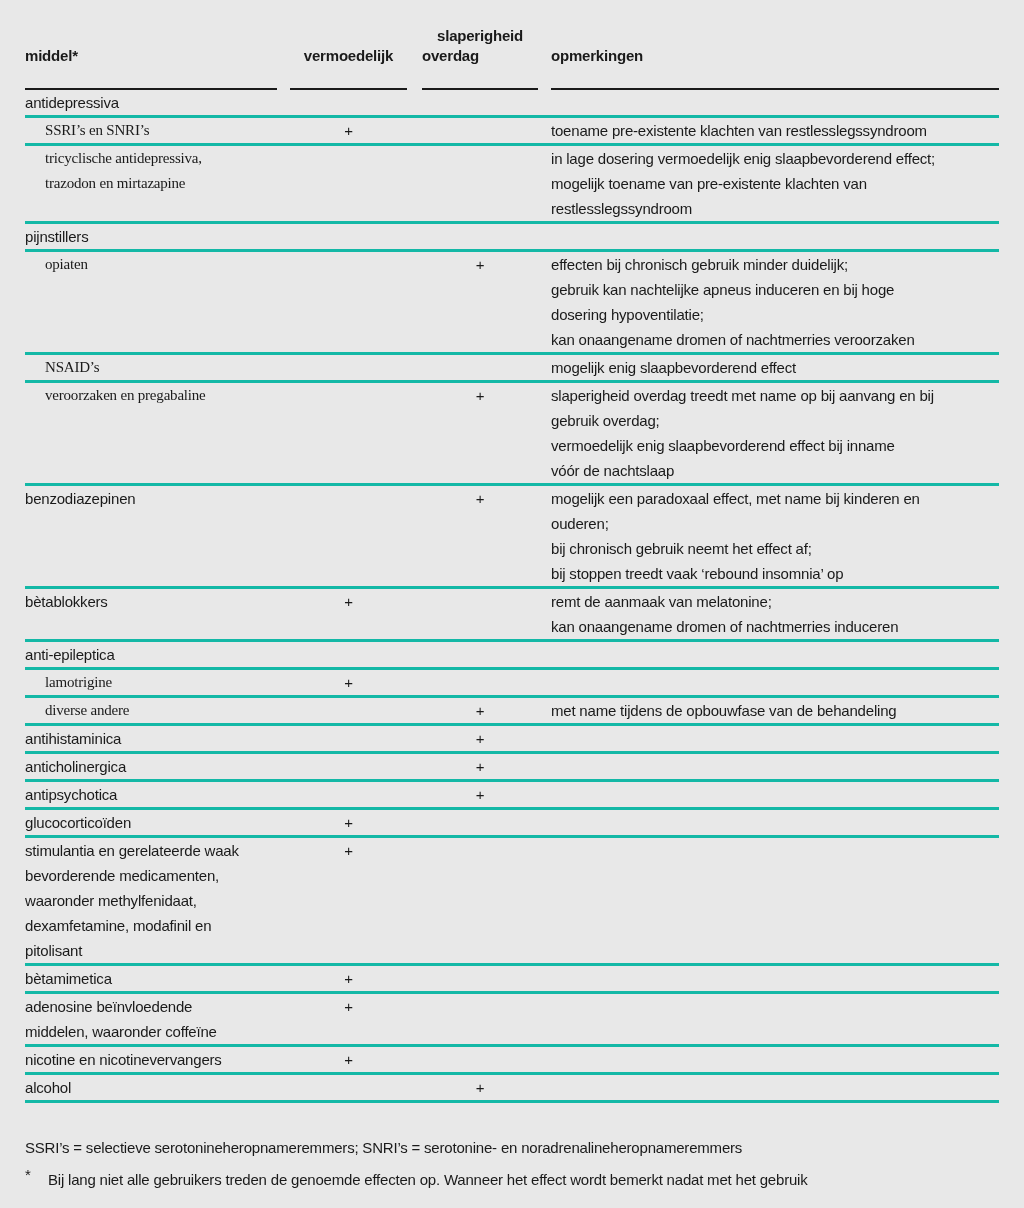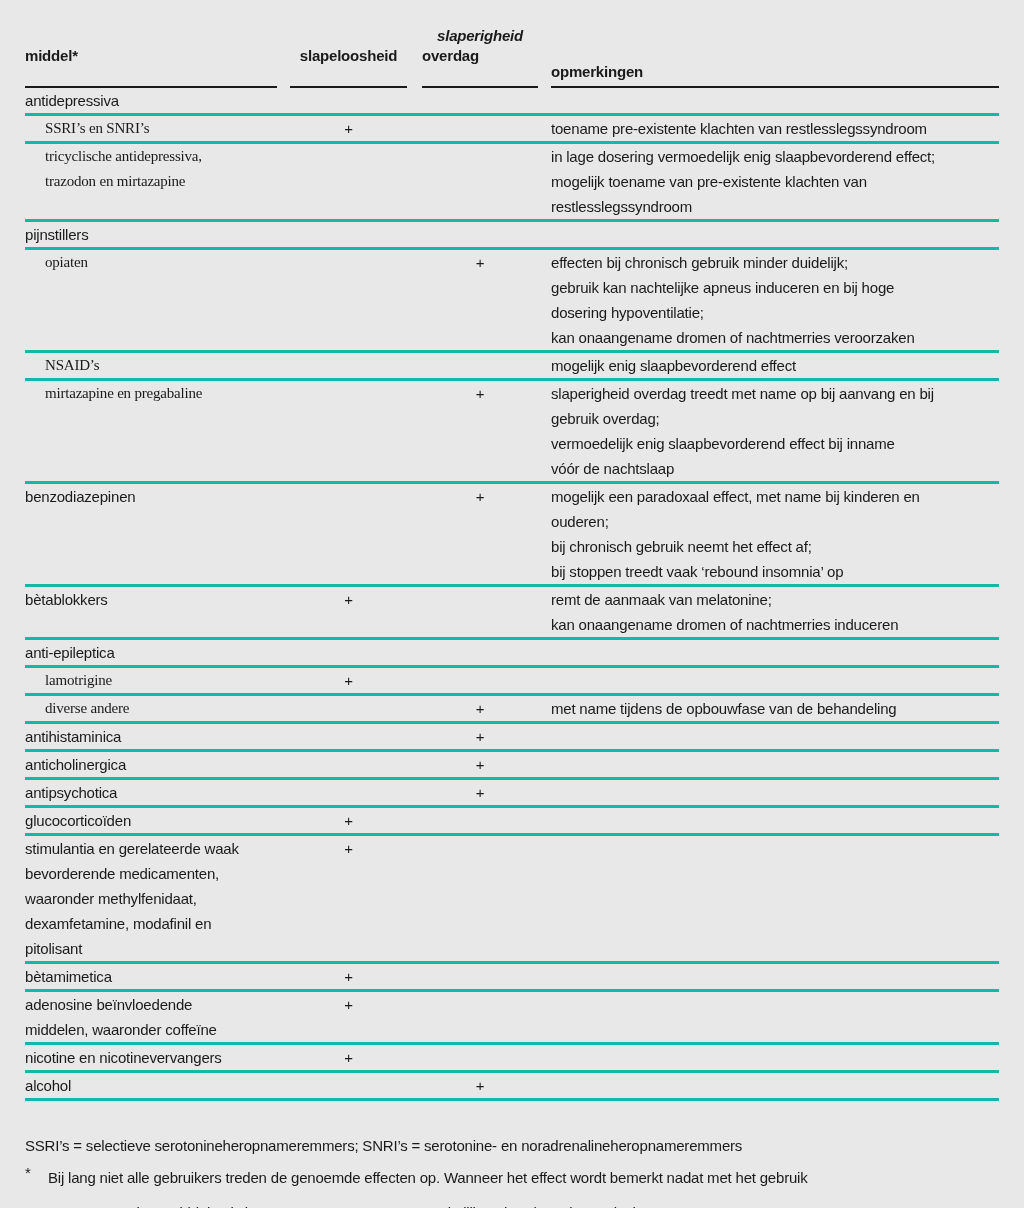--- a/index.html
+++ b/index.html
@@ -16,32 +16,32 @@
   }
   .tbl { width:974px; }
 
   
   .grid {
     display:grid;
     grid-template-columns:252px 13px 117px 15px 116px 13px 448px;
   }
 
   
-  .hdr-top { height:27px; align-items:end;font-style:italic; }
+  .hdr-top { height:27px; align-items:end; }
   .hdr-top .h-slaperigheid { grid-column:5; text-align:center; font-weight:bold; white-space:nowrap; padding-bottom:3px; }
   .hdr-main .hcell {
     font-weight:bold;
     border-bottom:2px solid #1a1a1a;
-    padding-bottom:6px;
+    padding-bottom:24px;
     white-space:nowrap;
   }
   .h-middel { grid-column:1; }
   .h-slapeloosheid { grid-column:3; text-align:center; }
   .h-overdag { grid-column:5; text-align:left; }
-  .h-opmerkingen { grid-column:7;margin-top:16px; }
+  .h-opmerkingen { grid-column:7; }
 
   
   .row { border-bottom:3px solid #14b8a6; }
   .row > div { line-height:25px; padding-top:0; white-space:pre-line; }
   .c-middel { grid-column:1; }
   .c-middel.indent { padding-left:20px;font-family:Liberation Serif, serif; }
   .c-slap { grid-column:3; text-align:center; }
   .c-over { grid-column:5; text-align:center; }
   .c-opm  { grid-column:7; }
 
@@ -56,21 +56,21 @@
 <body>
 
 <div class="tbl">
 
   <div class="grid hdr-top">
     <div class="h-slaperigheid">slaperigheid</div>
   </div>
 
   <div class="grid hdr-main">
     <div class="hcell h-middel">middel*</div>
-    <div class="hcell h-slapeloosheid">slapeloosheid</div>
+    <div class="hcell h-slapeloosheid">vermoedelijk</div>
     <div class="hcell h-overdag">overdag</div>
     <div class="hcell h-opmerkingen">opmerkingen</div>
   </div>
 
   <div id="tbody">
     <div class="grid row">
       <div class="c-middel">antidepressiva</div>
       <div class="c-slap"></div>
       <div class="c-over"></div>
       <div class="c-opm"></div>
@@ -111,21 +111,21 @@
     </div>
 
     <div class="grid row">
       <div class="c-middel indent">NSAID’s</div>
       <div class="c-slap"></div>
       <div class="c-over"></div>
       <div class="c-opm">mogelijk enig slaapbevorderend effect</div>
     </div>
 
     <div class="grid row">
-      <div class="c-middel indent">mirtazapine en pregabaline</div>
+      <div class="c-middel indent">veroorzaken en pregabaline</div>
       <div class="c-slap"></div>
       <div class="c-over">+</div>
       <div class="c-opm">slaperigheid overdag treedt met name op bij aanvang en bij
 gebruik overdag;
 vermoedelijk enig slaapbevorderend effect bij inname
 vóór de nachtslaap</div>
     </div>
 
     <div class="grid row">
       <div class="c-middel">benzodiazepinen</div>

